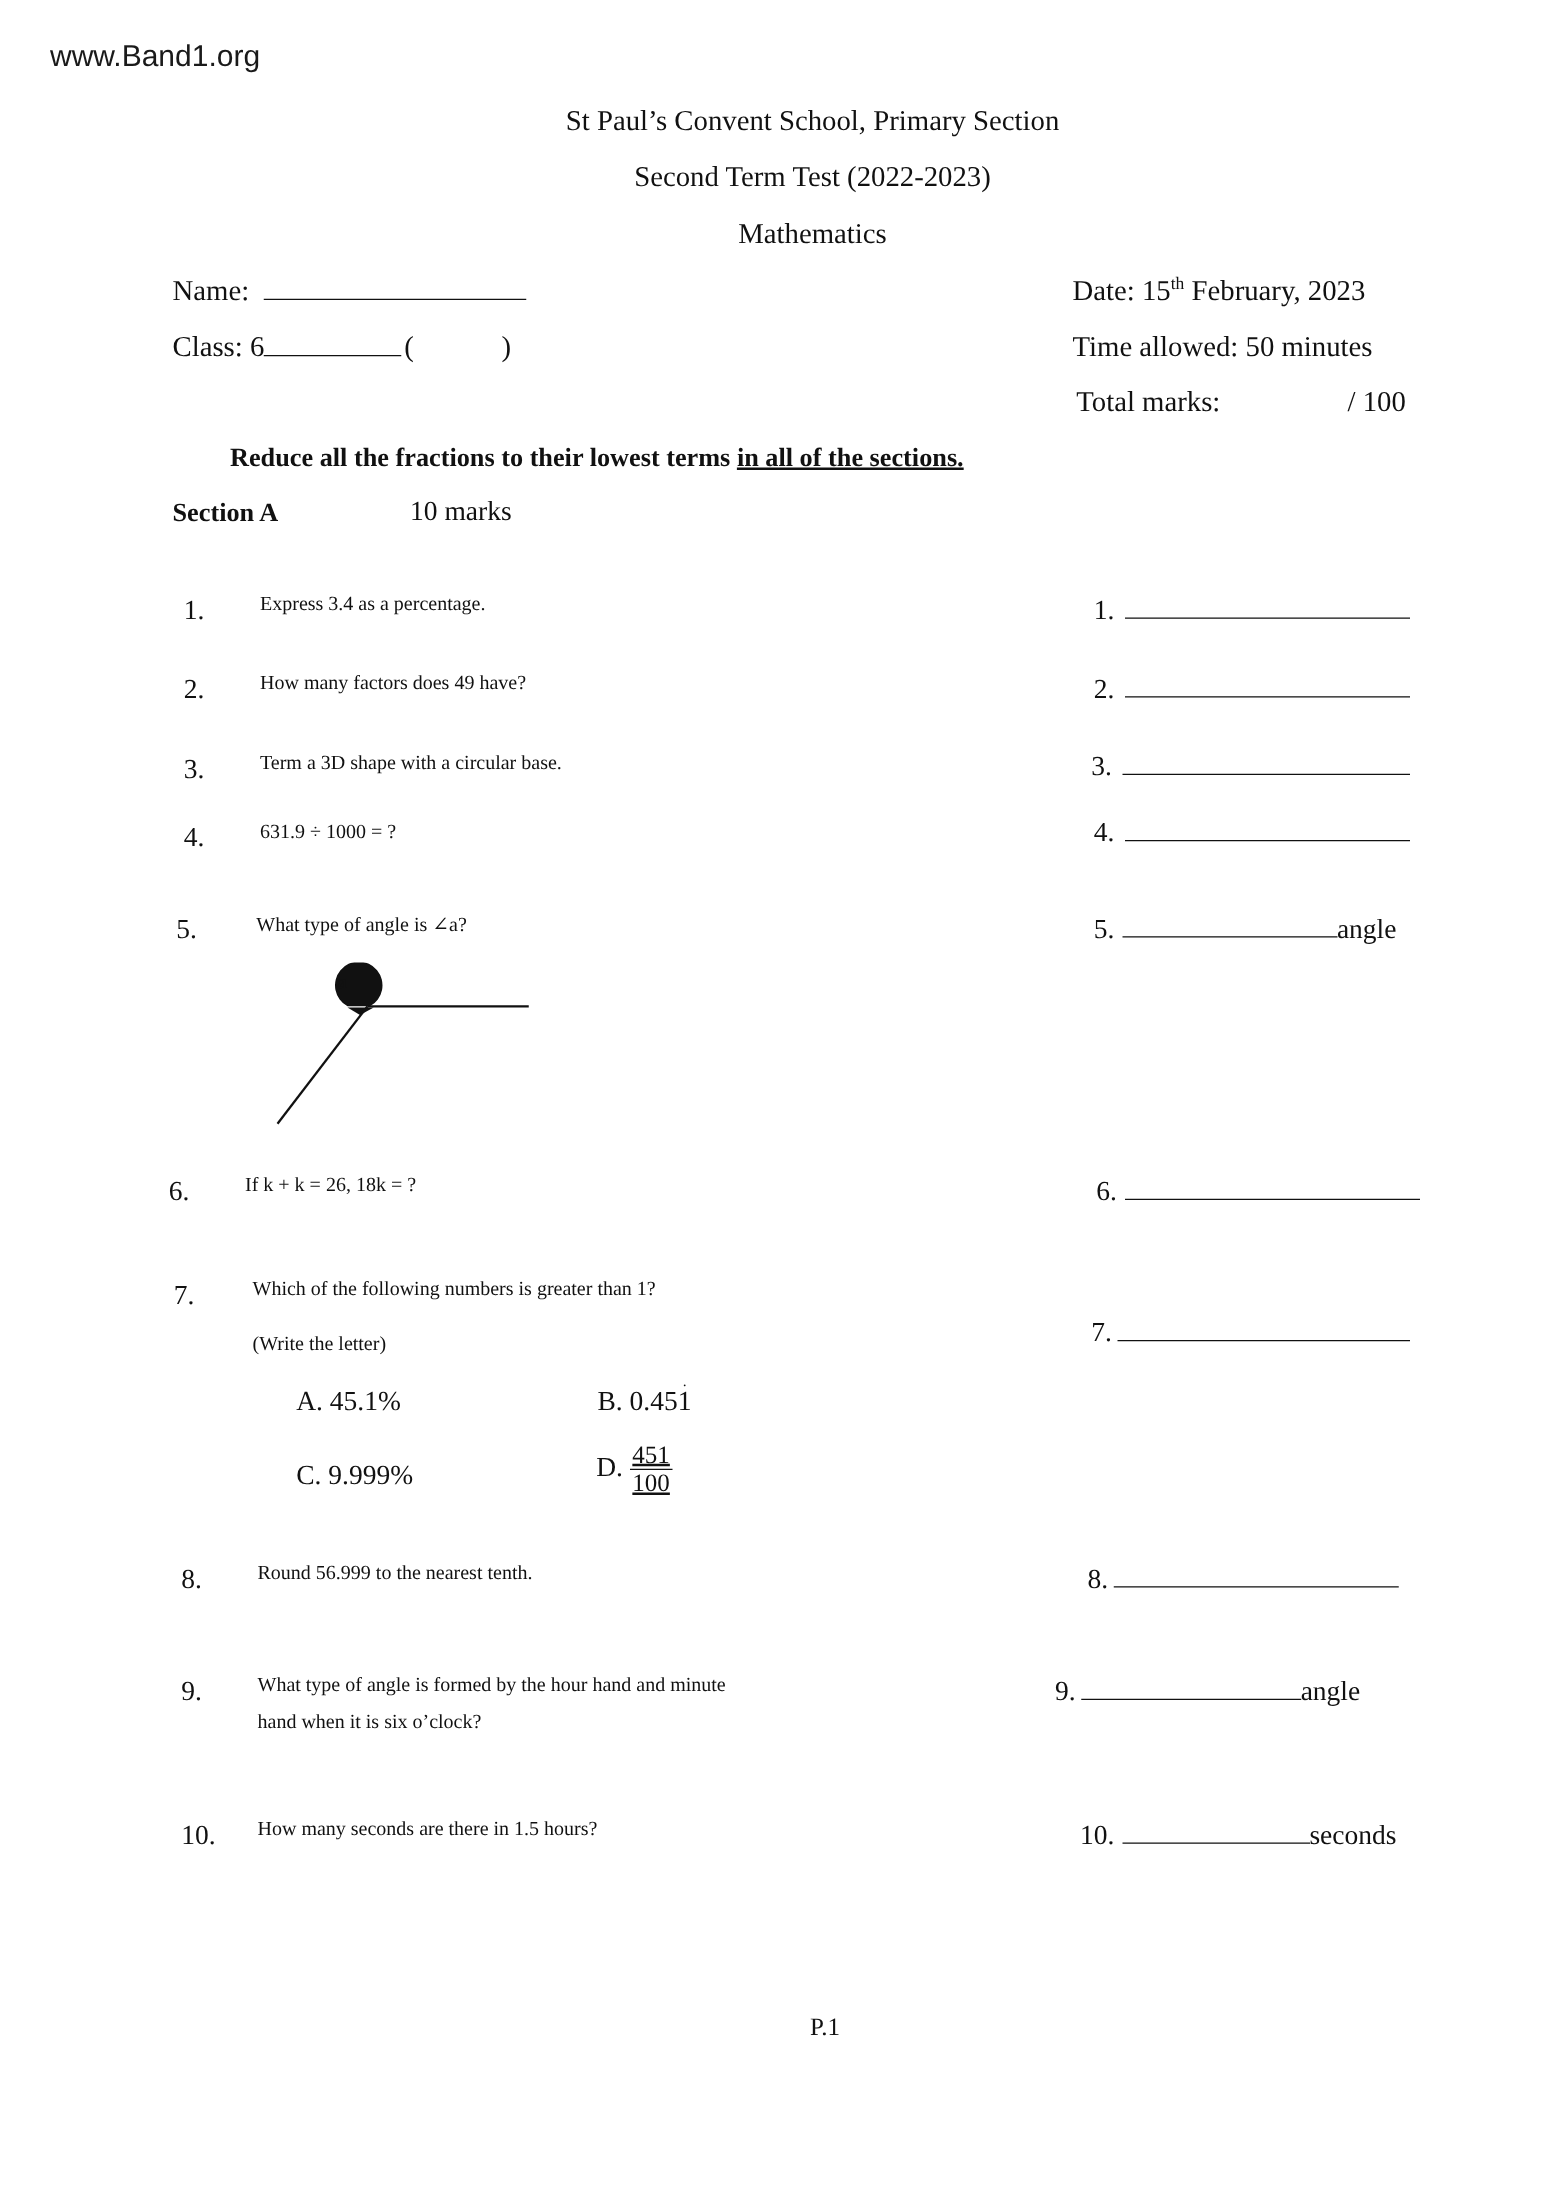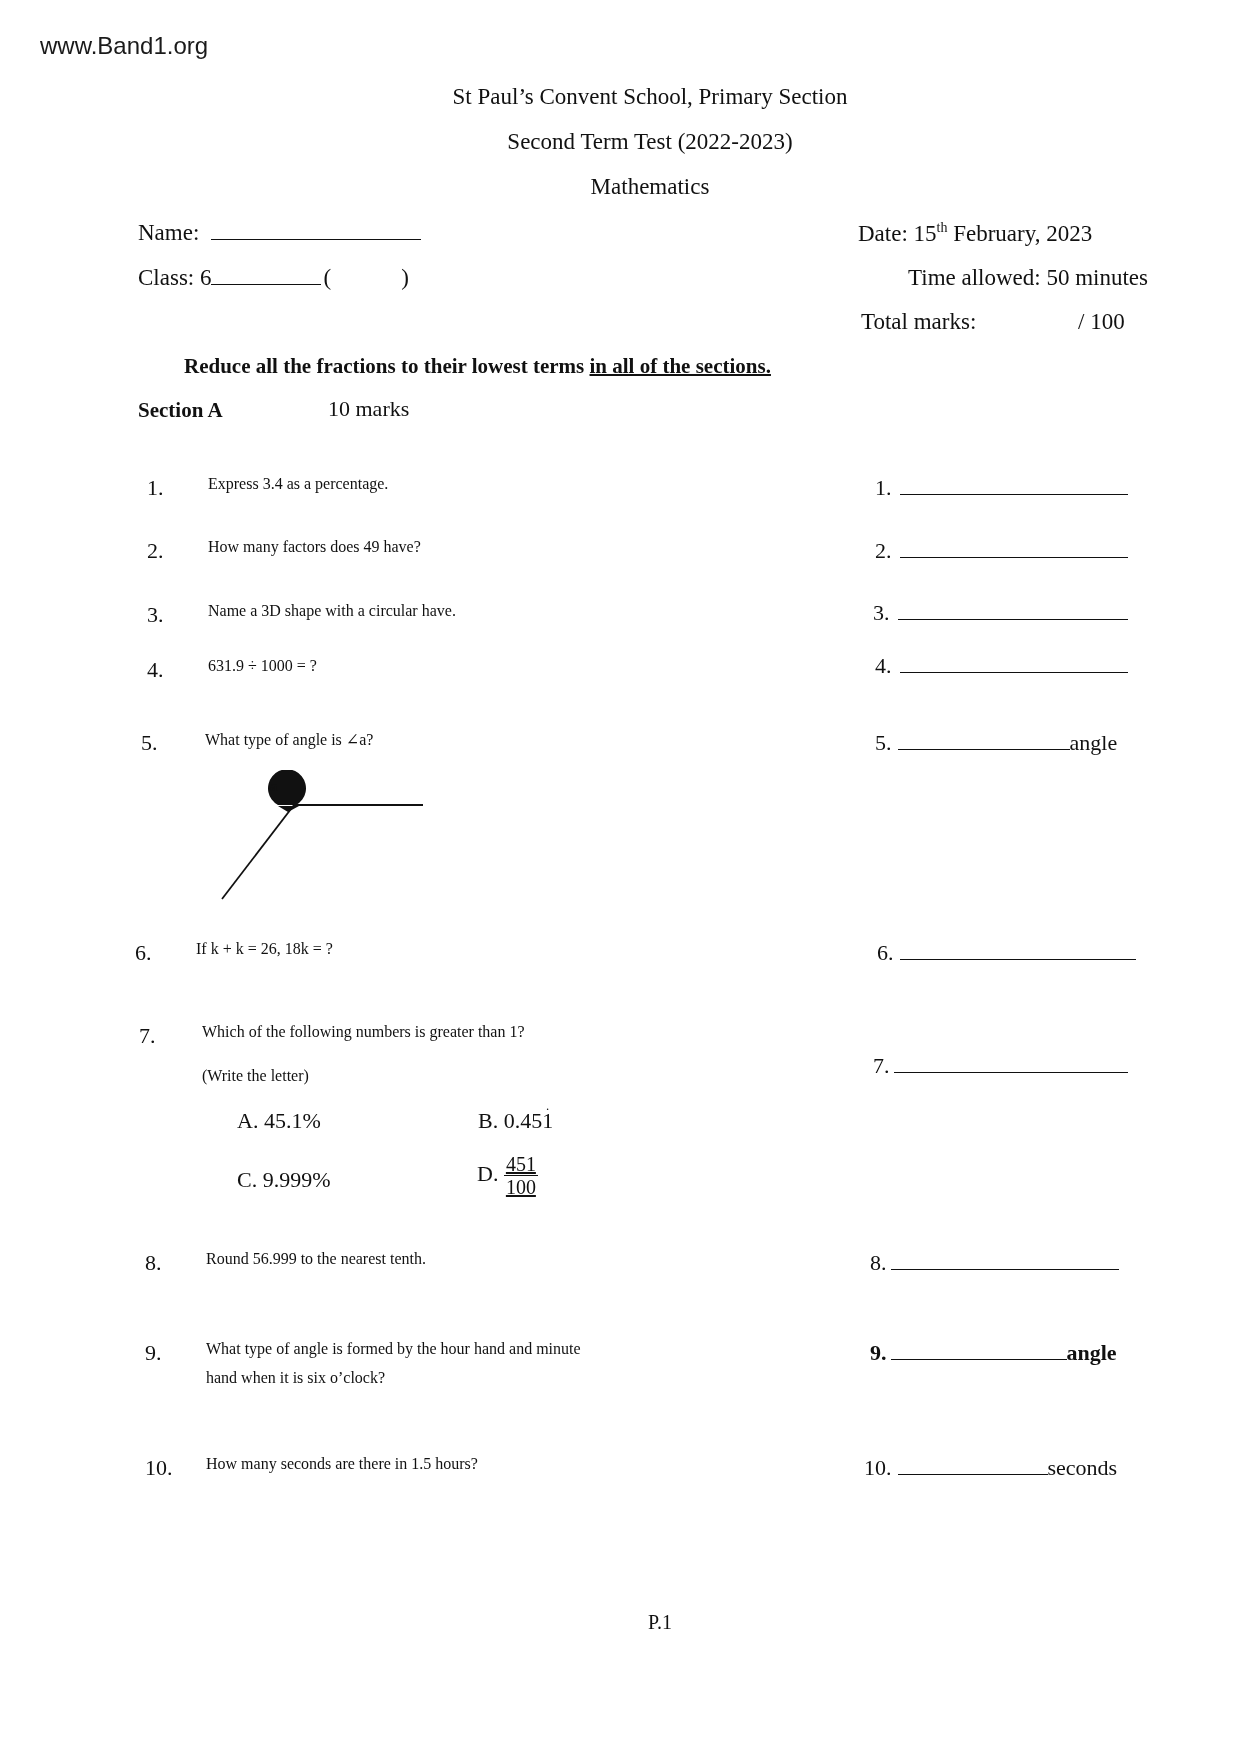--- a/index.html
+++ b/index.html
@@ -34,21 +34,21 @@
   <span>Name:</span>
   <span class="blank" style="width:210px; margin-left:6px;"></span>
 </div>
 <div class="abs serif hdr" style="left:138px; top:265px;">
   <span>Class: 6</span><span class="blank" style="width:110px;"></span><span style="margin-left:2px;">(</span><span style="display:inline-block; width:70px;"></span><span>)</span>
 </div>
 
 <div class="abs serif hdr" style="left:858px; top:220px;">
   <span>Date: 15</span><sup style="font-size:14px;">th</sup><span> February, 2023</span>
 </div>
-<div class="abs serif hdr" style="left:908px; top:265px;">Time allowed: 50 minutes</div>
+<div class="abs serif hdr" style="left:858px; top:265px;">Time allowed: 50 minutes</div>
 <div class="abs serif hdr" style="left:861px; top:309px;">Total marks:</div>
 <div class="abs serif hdr" style="left:1078px; top:309px;">/ 100</div>
 
 <div class="abs serif instr" style="left:152px; top:354px;margin-left:32px;">
   <span>Reduce all the fractions to their lowest terms </span><u>in all of the sections.</u>
 </div>
 
 <div class="abs serif instr" style="left:138px; top:398px;">Section A</div>
 <div class="abs serif hdr" style="left:328px; top:396px; font-size:22px;">10 marks</div>
 
@@ -58,21 +58,21 @@
   <span>1.</span><span class="line" style="width:228px;"></span>
 </div>
 
 <div class="abs serif qnum" style="left:147px; top:538px;">2.</div>
 <div class="abs serif qtext" style="left:208px; top:538px;">How many factors does 49 have?</div>
 <div class="abs serif ans" style="left:875px; top:538px;">
   <span>2.</span><span class="line" style="width:228px;"></span>
 </div>
 
 <div class="abs serif qnum" style="left:147px; top:602px;">3.</div>
-<div class="abs serif qtext" style="left:208px; top:602px;">Name a 3D shape with a circular have.</div>
+<div class="abs serif qtext" style="left:208px; top:602px;">Term a 3D shape with a circular base.</div>
 <div class="abs serif ans" style="left:873px; top:600px;">
   <span>3.</span><span class="line" style="width:230px;"></span>
 </div>
 
 <div class="abs serif qnum" style="left:147px; top:657px;">4.</div>
 <div class="abs serif qtext" style="left:208px; top:657px;">631.9 ÷ 1000 = ?</div>
 <div class="abs serif ans" style="left:875px; top:653px;">
   <span>4.</span><span class="line" style="width:228px;"></span>
 </div>
 
@@ -123,21 +123,21 @@
 
 <div class="abs serif qnum" style="left:145px; top:1250px;">8.</div>
 <div class="abs serif qtext" style="left:206px; top:1250px;">Round 56.999 to the nearest tenth.</div>
 <div class="abs serif ans" style="left:870px; top:1250px;">
   <span>8.</span><span class="line" style="width:228px; margin-left:4px;"></span>
 </div>
 
 <div class="abs serif qnum" style="left:145px; top:1340px;">9.</div>
 <div class="abs serif qtext" style="left:206px; top:1340px;">What type of angle is formed by the hour hand and minute</div>
 <div class="abs serif qtext" style="left:206px; top:1369px;">hand when it is six o’clock?</div>
-<div class="abs serif ans" style="left:870px; top:1340px;font-weight:bold;">
+<div class="abs serif ans" style="left:844px; top:1340px;">
   <span>9.</span><span class="line" style="width:176px; margin-left:4px;"></span><span>angle</span>
 </div>
 
 <div class="abs serif qnum" style="left:145px; top:1455px;">10.</div>
 <div class="abs serif qtext" style="left:206px; top:1455px;">How many seconds are there in 1.5 hours?</div>
 <div class="abs serif ans" style="left:864px; top:1455px;">
   <span>10.</span><span class="line" style="width:150px; margin-left:6px;"></span><span>seconds</span>
 </div>
 
 <div class="abs serif footer" style="left:648px; top:1570px;margin-top:41px;">P.1</div>

